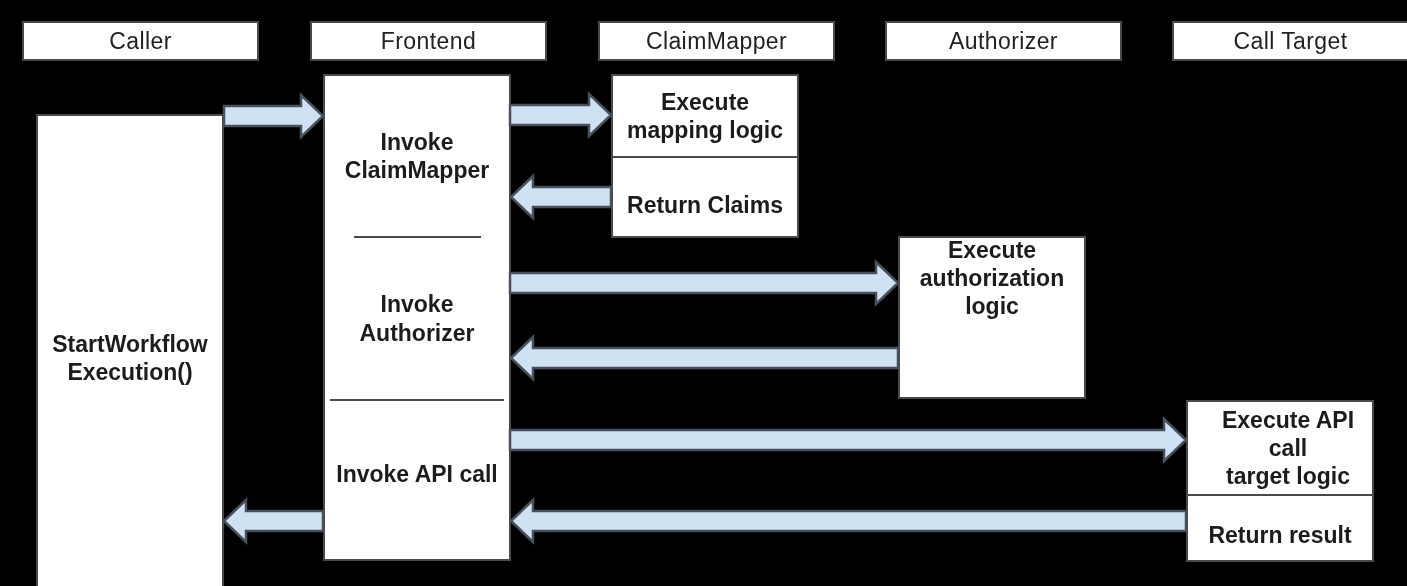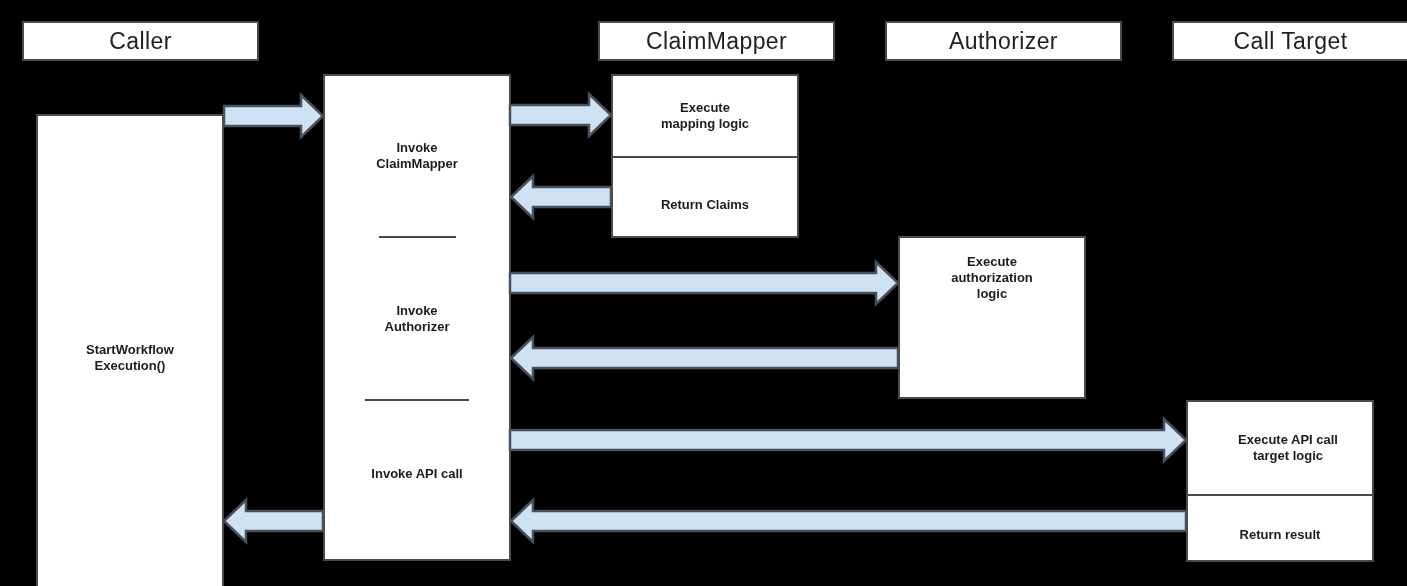--- a/index.html
+++ b/index.html
@@ -49,41 +49,44 @@
     display: flex;
     align-items: center;
     justify-content: center;
     text-align: center;
     padding: 2px 6px;
   }
   .seg + .seg {
     border-top: 2px solid #4a4a4a;
   }
   .seg span {
-    font-size: 13px;
+    font-size: 23px;
     font-weight: 700;
     color: #1c1c1c;
     line-height: 1.22;
     white-space: pre-line;
   }
   .seg.fill { flex: 1 1 auto; }
   svg.arrow-layer {
     position: absolute;
     left: 0;
     top: 0;
     pointer-events: none;
   }
 </style>
 </head>
 <body>
 
 <div class="canvas">
 
   <div class="hdr" style="left:22px;">
     <span>Caller</span>
+  </div>
+  <div class="hdr" style="left:310px;">
+    <span>Frontend</span>
   </div>
   <div class="hdr" style="left:598px;">
     <span>ClaimMapper</span>
   </div>
   <div class="hdr" style="left:885px;">
     <span>Authorizer</span>
   </div>
   <div class="hdr" style="left:1172px;">
     <span>Call Target</span>
   </div>

